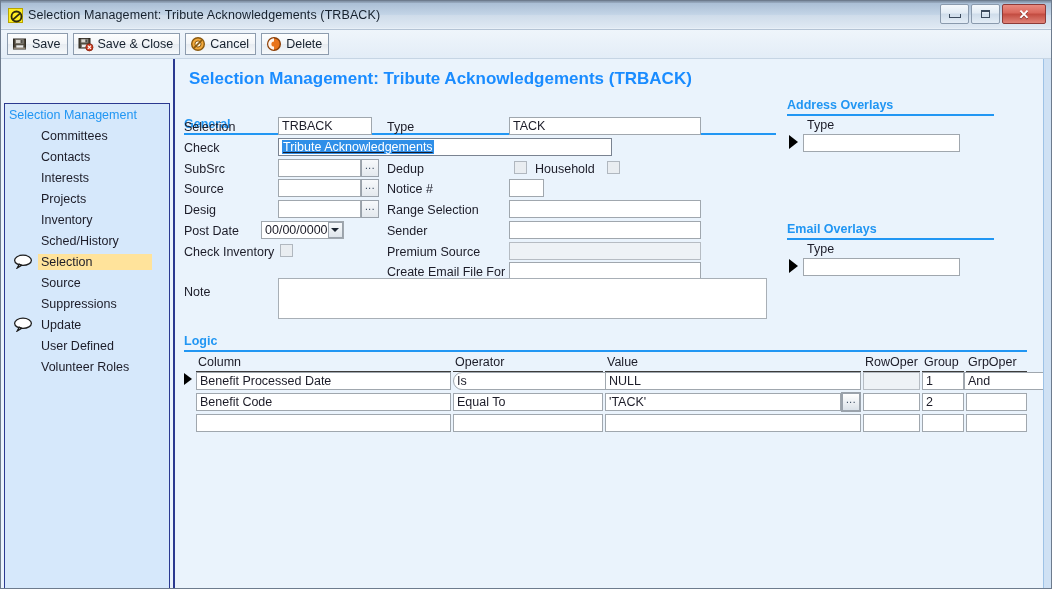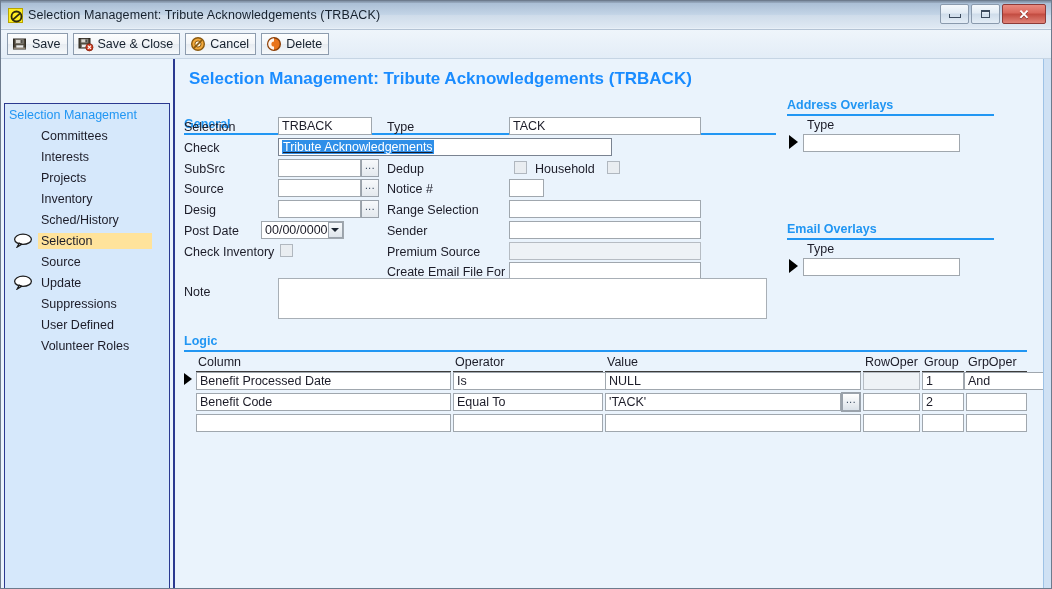--- a/index.html
+++ b/index.html
@@ -403,20 +403,23 @@
   <div class="body-area">
 
     <div class="sidebar-col">
       <div class="sidebar-box">
         <div class="sb-header">Selection Management</div>
 
         <div class="sb-item">
           <span class="sb-label">Committees</span>
         </div>
         <div class="sb-item">
+          <span class="sb-label">Contacts</span>
+        </div>
+        <div class="sb-item">
           <span class="sb-label">Interests</span>
         </div>
         <div class="sb-item">
           <span class="sb-label">Projects</span>
         </div>
         <div class="sb-item">
           <span class="sb-label">Inventory</span>
         </div>
         <div class="sb-item">
           <span class="sb-label">Sched/History</span>
@@ -429,31 +432,31 @@
               <path d="M6.2 10.2 L4.2 14 L8.6 11.3 Z" fill="#ffffff" stroke="#1c1c1c" stroke-width="1.3"></path>
             </svg>
           </span>
           <span class="sb-label">Selection</span>
         </div>
 
         <div class="sb-item">
           <span class="sb-label">Source</span>
         </div>
         <div class="sb-item">
+          <span class="sb-label">Suppressions</span>
+        </div>
+
+        <div class="sb-item">
           <span class="sb-bubble">
             <svg width="20" height="15" viewBox="0 0 20 15">
               <ellipse cx="10" cy="6.3" rx="8.4" ry="5.1" fill="#ffffff" stroke="#1c1c1c" stroke-width="1.3"></ellipse>
               <path d="M6.2 10.2 L4.2 14 L8.6 11.3 Z" fill="#ffffff" stroke="#1c1c1c" stroke-width="1.3"></path>
             </svg>
           </span>
           <span class="sb-label">Update</span>
-        </div>
-
-        <div class="sb-item">
-          <span class="sb-label">Suppressions</span>
         </div>
 
         <div class="sb-item">
           <span class="sb-label">User Defined</span>
         </div>
         <div class="sb-item">
           <span class="sb-label">Volunteer Roles</span>
         </div>
       </div>
     </div>
@@ -517,21 +520,21 @@
 
       <div class="grid-colhead" style="left:278px; top:296px; width:150px;">Operator</div>
       <div class="grid-colhead" style="left:21px; top:296px; width:255px;">Column</div>
       <div class="grid-colhead" style="left:430px; top:296px; width:256px;">Value</div>
       <div class="grid-colhead" style="left:688px; top:296px; width:57px;">RowOper</div>
       <div class="grid-colhead" style="left:747px; top:296px; width:42px;">Group</div>
       <div class="grid-colhead" style="left:791px; top:296px; width:61px;">GrpOper</div>
 
       <div class="row-marker" style="left:9px; top:314px;"></div>
       <div class="fld" style="left:21px; top:313px; width:255px;">Benefit Processed Date</div>
-      <div class="fld" style="left:278px; top:313px; width:170px;">Is</div>
+      <div class="fld" style="left:278px; top:313px; width:170px;border-radius:9px;">Is</div>
       <div class="fld" style="left:430px; top:313px; width:256px;">NULL</div>
       <div class="fld disabled" style="left:688px; top:313px; width:57px;"></div>
       <div class="fld" style="left:747px; top:313px; width:42px;">1</div>
       <div class="fld" style="left:789px; top:313px; width:80px;">And</div>
 
       <div class="fld" style="left:21px; top:334px; width:255px;">Benefit Code</div>
       <div class="fld" style="left:278px; top:334px; width:150px;">Equal To</div>
       <div class="fld" style="left:430px; top:334px; width:236px;">'TACK'</div>
       <div class="dots-btn raised" style="left:666px; top:333px; width:20px; height:20px;">...</div>
       <div class="fld" style="left:688px; top:334px; width:57px;"></div>

